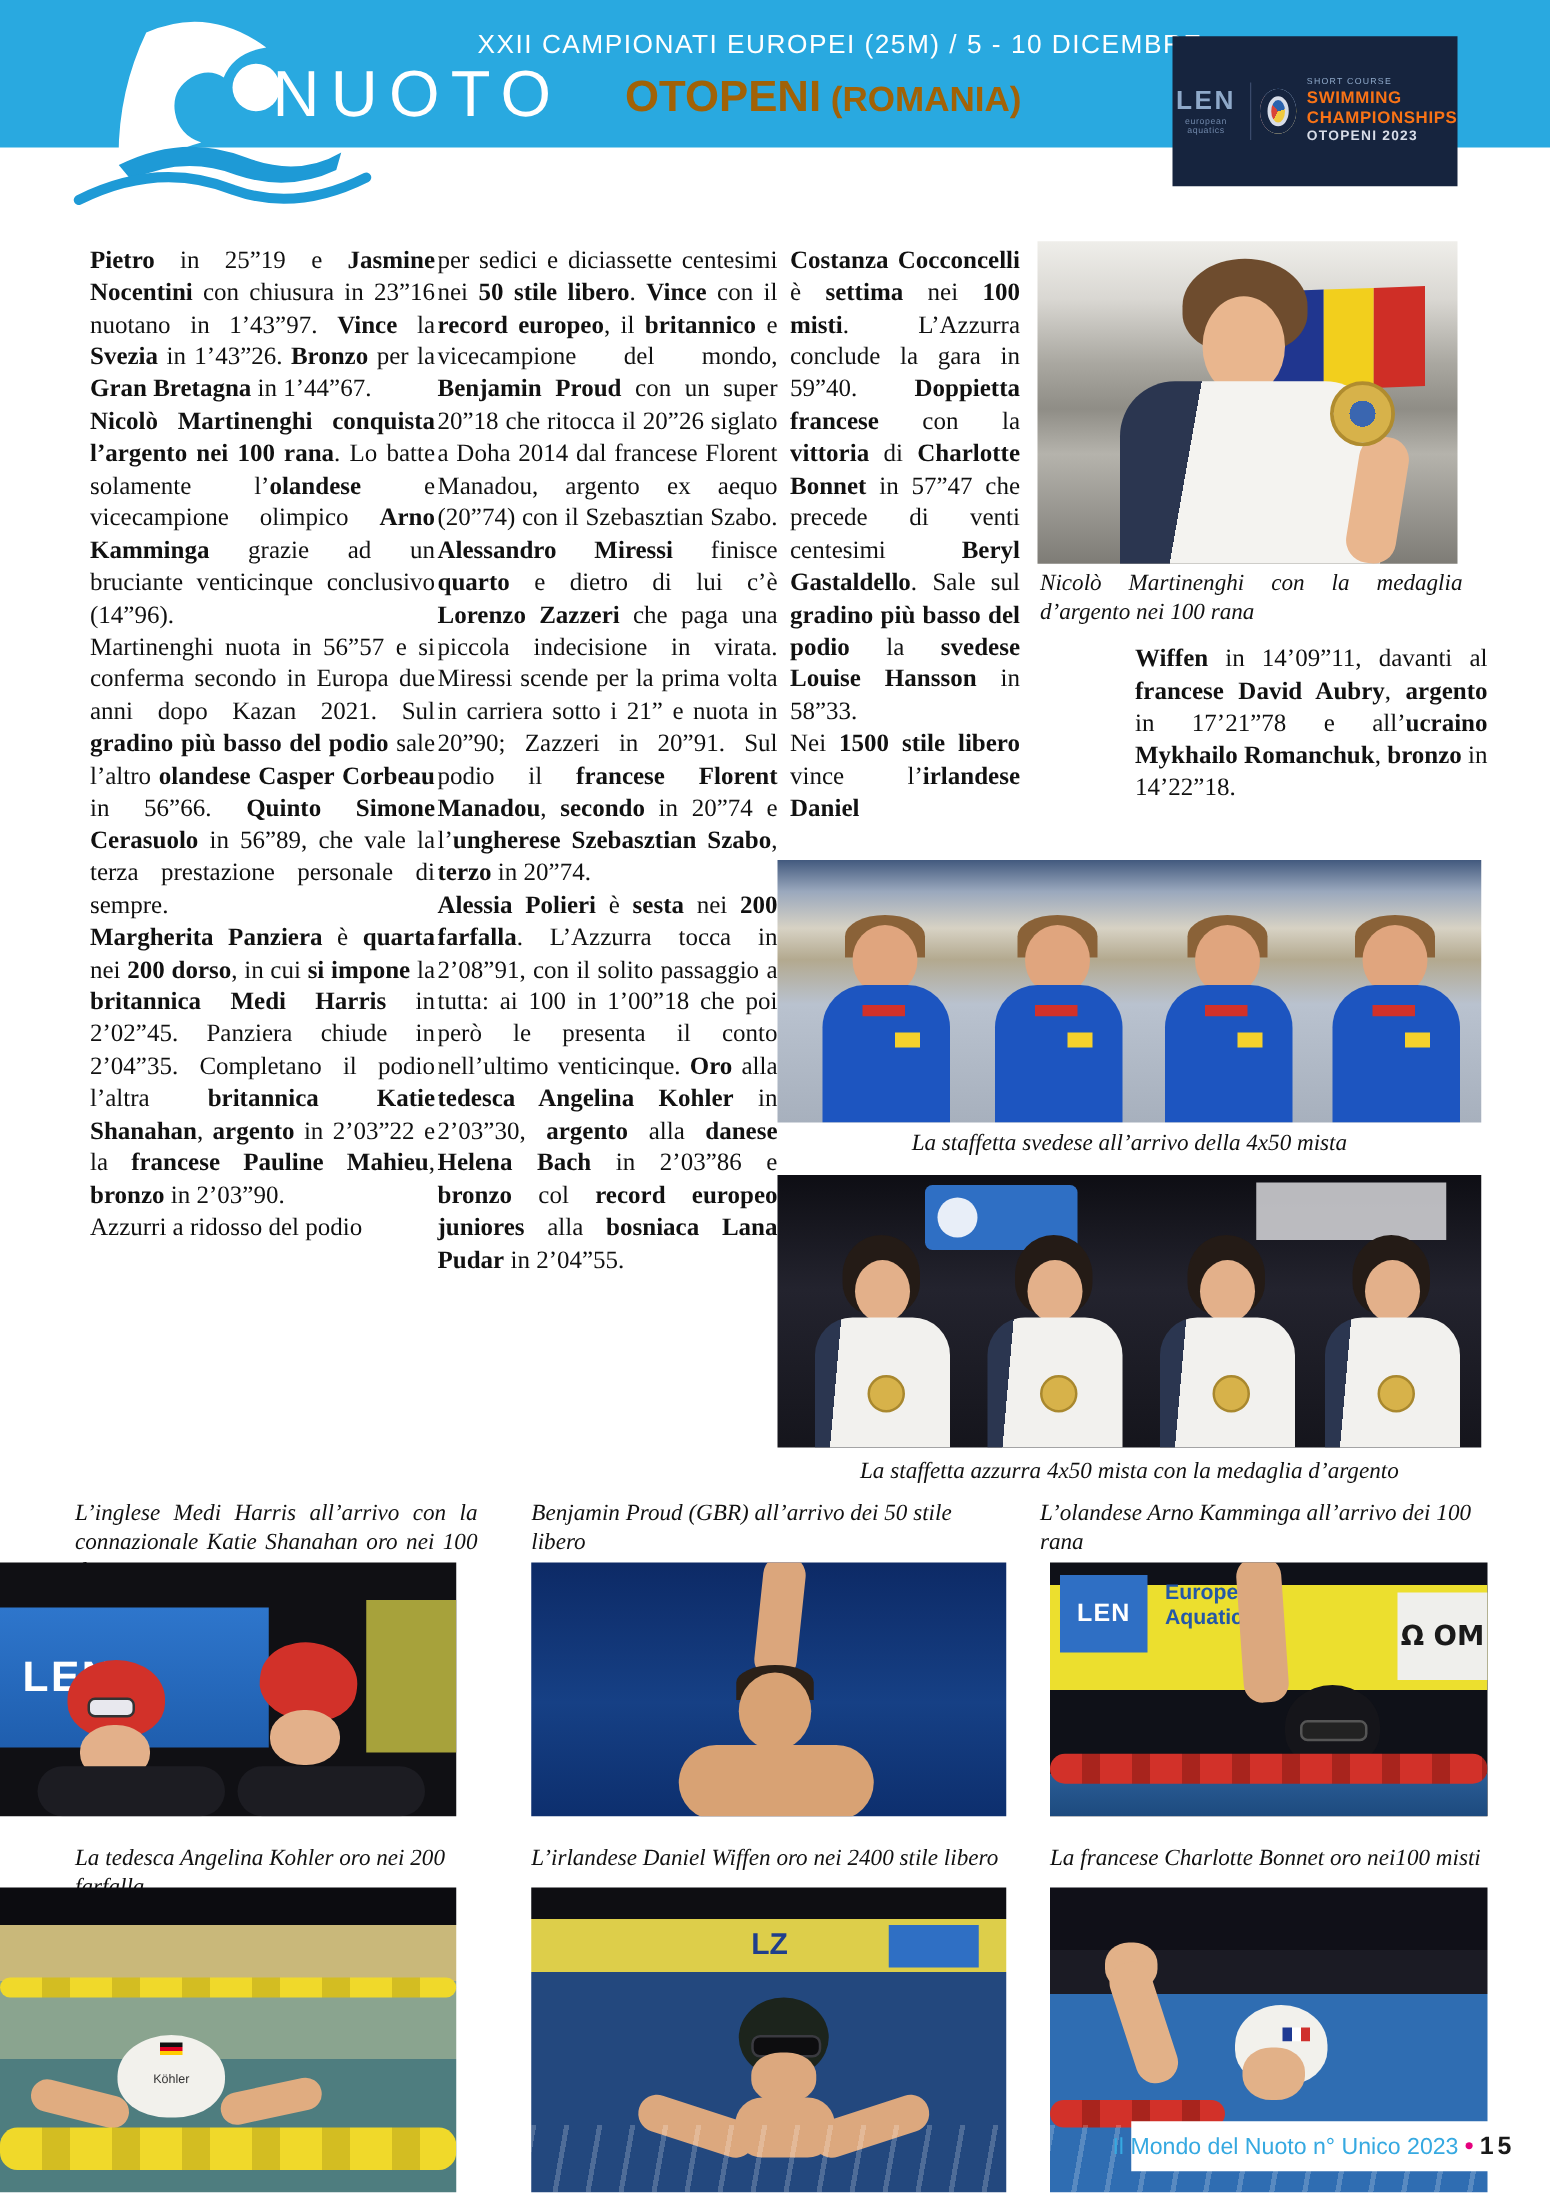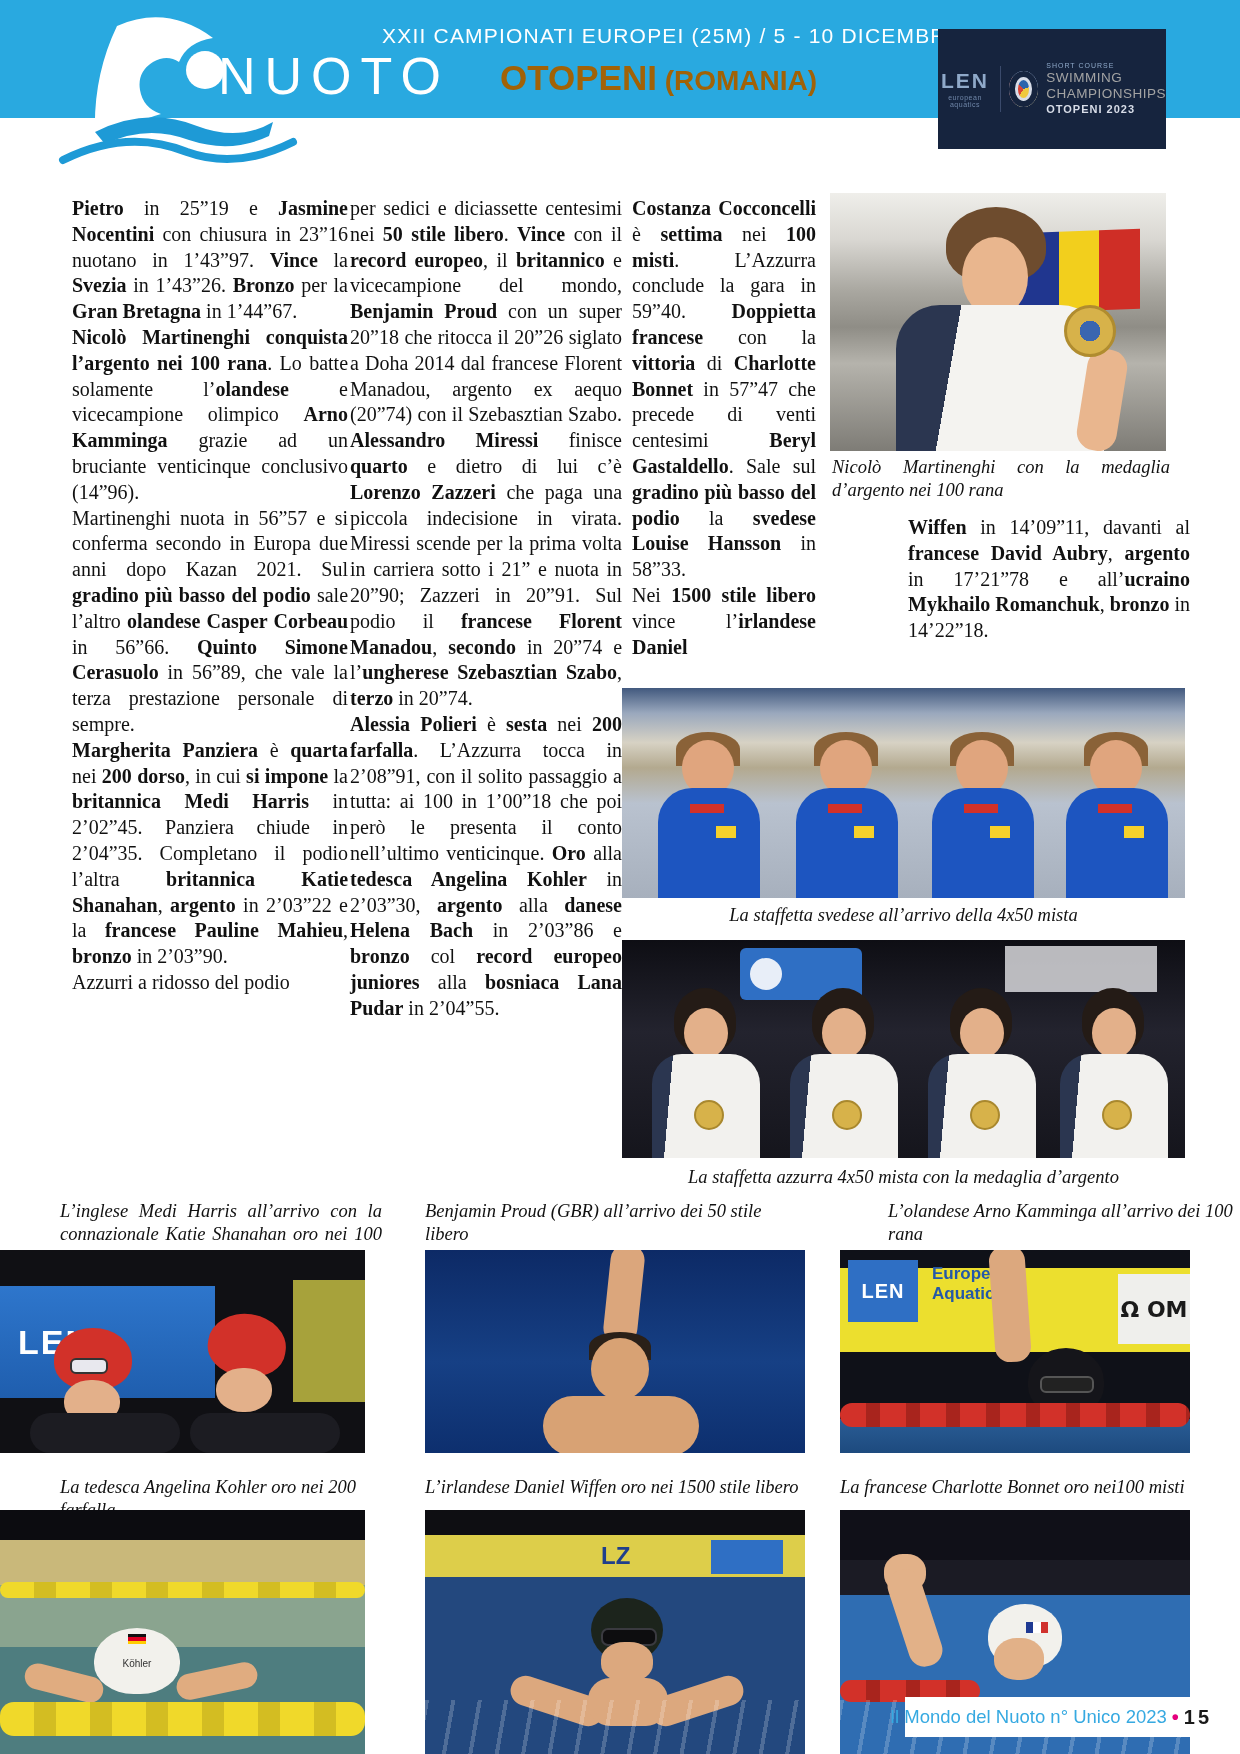--- a/index.html
+++ b/index.html
@@ -22,21 +22,21 @@
          display:flex;align-items:center;justify-content:center;gap:8px;
          font-family:"Liberation Sans",sans-serif;}
   .badge .len{color:#8fa9c9;font-weight:700;font-size:21px;letter-spacing:2px;text-align:center;line-height:1;}
   .badge .len small{display:block;font-weight:400;font-size:7px;letter-spacing:.5px;color:#6f86a8;margin-top:3px;}
   .badge .vdiv{width:1px;height:46px;background:#3a4a6b;}
   .badge .elogo{width:36px;height:36px;border-radius:50%;
         background:conic-gradient(from 210deg,#d94436 0 30%,#2b63ad 30% 62%,#f0c93f 62% 100%);
         box-shadow:inset 0 0 0 6px #16243e,inset 0 0 0 9px #d8dde8;}
   .badge .btxt{line-height:1.15;}
   .badge .sc{color:#8fa9c9;font-size:7px;letter-spacing:1px;}
-  .badge .bl{color:#a3a3a3;font-weight:400;font-size:13.5px;letter-spacing:.5px;}
+  .badge .bl{color:#f97316;font-weight:700;font-size:13.5px;letter-spacing:.5px;}
   .badge .ot{color:#d8dde8;font-weight:700;font-size:11px;letter-spacing:1px;margin-top:2px;}
 
   
   .col{position:absolute;text-align:justify;font-size:20px;line-height:25.8px;hyphens:auto;}
   .col p{margin:0;}
   .b{font-weight:700;}
   .col1{left:72px;top:196px;width:276px;}
   .col2{left:350px;top:196px;width:272px;}
   .col3{left:632px;top:196px;width:184px;}
   .col4{left:908px;top:515px;width:282px;}
@@ -280,21 +280,21 @@
         <div class="hr2"></div>
         <div class="fc2"></div>
         <div class="jk"></div>
         <div class="md"></div>
       </div>
   </div>
   <div class="caption" style="left:622px;top:1166px;width:563px;text-align:center;">La staffetta azzurra 4x50 mista con la medaglia d’argento</div>
 
   <div class="caption" style="left:60px;top:1200px;width:322px;text-align:justify;">L’inglese Medi Harris all’arrivo con la connazionale Katie Shanahan oro nei 100 dorso</div>
   <div class="caption" style="left:425px;top:1200px;width:380px;">Benjamin Proud (GBR) all’arrivo dei 50 stile libero</div>
-  <div class="caption" style="left:888px;top:1200px;width:350px;">L’olandese Arno Kamminga all’arrivo dei 100 rana</div>
+  <div class="caption" style="left:832px;top:1200px;width:350px;">L’olandese Arno Kamminga all’arrivo dei 100 rana</div>
 
   <div class="ph ph-harris">
     <div class="abs lenboard">
         <span>LEN</span>
       </div>
     <div class="abs grnboard"></div>
     <div class="abs cap-r" style="left:54px;top:78px;"></div>
     <div class="abs gog" style="left:70px;top:108px;"></div>
     <div class="abs fc3" style="left:64px;top:130px;"></div>
     <div class="abs cap-r" style="left:208px;top:64px;transform:rotate(8deg);"></div>
@@ -318,21 +318,21 @@
     <div class="abs kam-ea">European Aquatics</div>
     <div class="abs kam-om">Ω OM</div>
     <div class="abs kam-arm"></div>
     <div class="abs kam-head"></div>
     <div class="abs kam-gog"></div>
     <div class="abs kam-water"></div>
     <div class="abs rope-red" style="left:0;bottom:26px;width:350px;height:24px;"></div>
   </div>
 
   <div class="caption" style="left:60px;top:1476px;width:330px;">La tedesca Angelina Kohler oro nei 200 farfalla</div>
-  <div class="caption" style="left:425px;top:1476px;width:380px;">L’irlandese Daniel Wiffen oro nei 1500 stile libero</div>
+  <div class="caption" style="left:425px;top:1476px;width:380px;">L’irlandese Daniel Wiffen oro nei 2400 stile libero</div>
   <div class="caption" style="left:840px;top:1476px;width:350px;">La francese Charlotte Bonnet oro nei100 misti</div>
 
   <div class="ph ph-koh">
     <div class="abs rope-y" style="left:0;top:72px;width:365px;height:16px;"></div>
     <div class="abs koh-arm1"></div>
     <div class="abs koh-arm2"></div>
     <div class="abs koh-cap"><span>Köhler</span></div>
     <div class="abs koh-flag"></div>
     <div class="abs rope-y" style="left:0;bottom:24px;width:365px;height:34px;"></div>
   </div>

